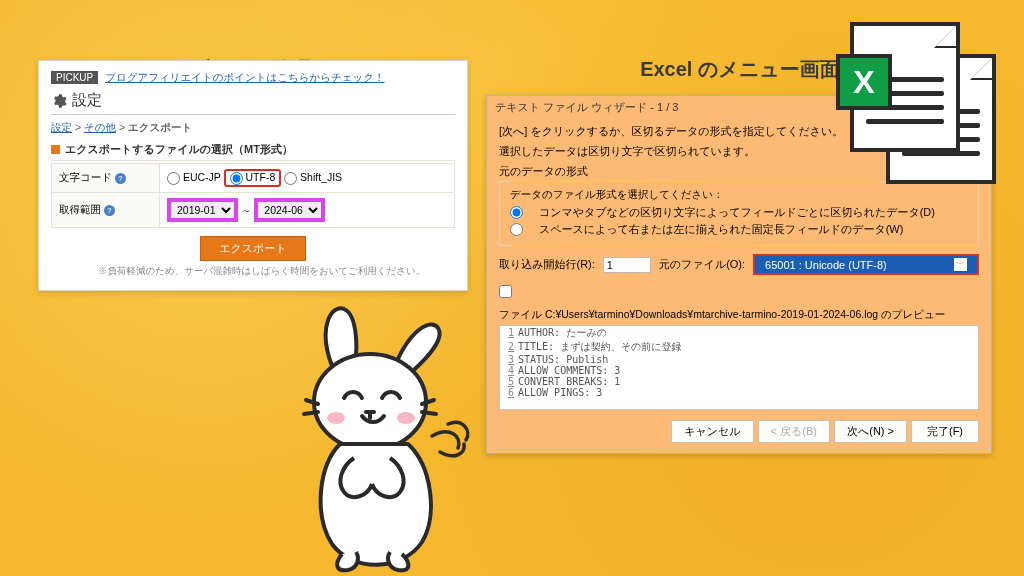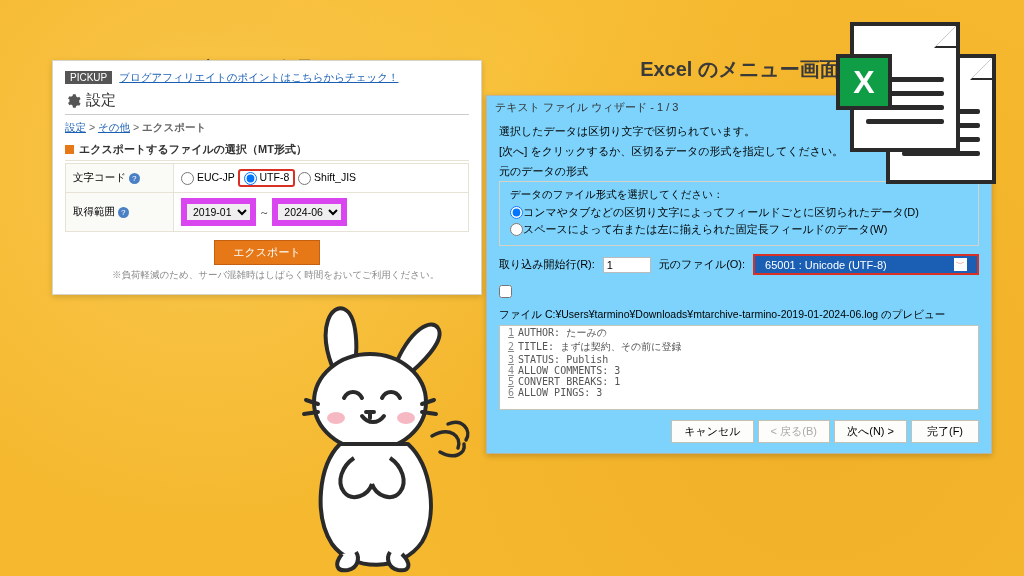--- a/index.html
+++ b/index.html
@@ -13,21 +13,21 @@
   font-family: "Meiryo", "Hiragino Sans", sans-serif;
   position: relative;
   overflow: hidden;
 }
 .section-title {
   font-size: 20px; font-weight: bold; color: #3a3a3a;
   text-align: center; margin-bottom: 8px;
 }
 
 .left-panel {
-  position: absolute; left: 52px; top: 60px;
+  position: absolute; left: 38px; top: 60px;
   width: 430px; background: #fff;
   border: 1px solid #d8d4c8;
   box-shadow: 0 2px 6px rgba(0,0,0,0.15);
   font-size: 11px;
 }
 .lp-inner { padding: 10px 12px 12px; }
 .pickup-row { margin-bottom: 6px; }
 .pickup-badge {
   display:inline-block; background:#555; color:#fff;
   font-size:10px; padding:1px 5px; margin-right:4px;
@@ -50,44 +50,44 @@
 .form-table { width:100%; border-collapse:collapse; margin-top:2px; }
 .form-table td {
   border:1px solid #e6e2d6; padding:5px 7px; font-size:10.5px;
   vertical-align:middle;
 }
 .form-table td:first-child { width:108px; background:#fafaf7;font-family:Liberation Mono, monospace; }
 .help { display:inline-block; width:11px; height:11px; border-radius:50%;
   background:#4a80c4; color:#fff; font-size:8px; text-align:center;
   line-height:11px; margin-left:3px; }
 .radio-hl { border:2px solid #d93025; border-radius:3px; padding:0 4px; display:inline-block; }
-.sel { font-size:10.5px; padding:1px 2px; border:6px solid #d946ef; }
+.sel { font-size:10.5px; padding:1px 2px; border:4px solid #d946ef; }
 .cb { vertical-align:middle; }
 .export-btn {
   display:block; margin:8px auto 4px;
   background:#e67817; color:#fff; border:1px solid #c56010;
   padding:4px 18px; font-size:11px; cursor:pointer;
 }
 .note { font-size:9.5px; color:#888; margin-top:4px;margin-left:47px; }
 
 .right-panel {
   position:absolute; left:486px; top:95px;
-  width:506px; background:#7dd3fc;
+  width:506px; background:#fdba74;
   border:1px solid #b8b4a6;
   box-shadow:0 2px 6px rgba(0,0,0,0.2);
   font-size:11px;
 }
 .rp-title { display:flex; justify-content:space-between; align-items:center;
   padding:3px 8px; font-size:11px; color:#333; }
 .rp-close { font-size:14px; color:#666; cursor:pointer; padding:0 4px; }
 .rp-body { padding:6px 12px 10px; }
 .rp-body p { margin-bottom:5px; font-size:11px; }
 .group-label { font-size:11px; margin:4px 0 2px; }
 .group-box { border:1px solid #d6d2c6; padding:6px 10px; margin-bottom:8px; }
-.radio-row { display:flex; align-items:center; gap:0; margin:2px 0; font-size:11px; }
+.radio-row { display:flex; align-items:center; gap:16px; margin:2px 0; font-size:11px; }
 .mid-row { display:flex; align-items:center; gap:8px; margin:6px 0 10px; }
 .spin { width:48px; padding:1px 3px; font-size:11px; border:1px solid #bbb; }
 .origin-sel {
   flex:1; background:#1a5fb4; color:#fff; font-size:11px;
   padding:2px 10px; border:2px solid #d93025;
   display:flex; justify-content:space-between; align-items:center;
 }
 .chev { color:#d93025; background:#fff; padding:0 2px; font-size:9px; }
 .chk-row { display:flex; align-items:center; gap:4px; margin:6px 0 10px; }
 .preview-label { font-size:10.5px; margin-bottom:3px; }
@@ -184,22 +184,22 @@
     <div class="note">※負荷軽減のため、サーバ混雑時はしばらく時間をおいてご利用ください。</div>
   </div>
 </div>
 
 <div class="right-panel">
   <div class="rp-title">
     <span>テキスト ファイル ウィザード - 1 / 3</span>
     <span class="rp-close">×</span>
   </div>
   <div class="rp-body">
+    <p>[次へ] をクリックするか、区切るデータの形式を指定してください。</p>
     <p>選択したデータは区切り文字で区切られています。</p>
-    <p>[次へ] をクリックするか、区切るデータの形式を指定してください。</p>
     <div class="group-label">元のデータの形式</div>
     <div class="group-box">
       <div style="font-size:10.5px;margin-bottom:3px;">データのファイル形式を選択してください：</div>
       <div class="radio-row">
         <input type="radio" checked="" style="">
         <span>コンマやタブなどの区切り文字によってフィールドごとに区切られたデータ(D)</span>
       </div>
       <div class="radio-row">
         <input type="radio" style="">
         <span>スペースによって右または左に揃えられた固定長フィールドのデータ(W)</span>

